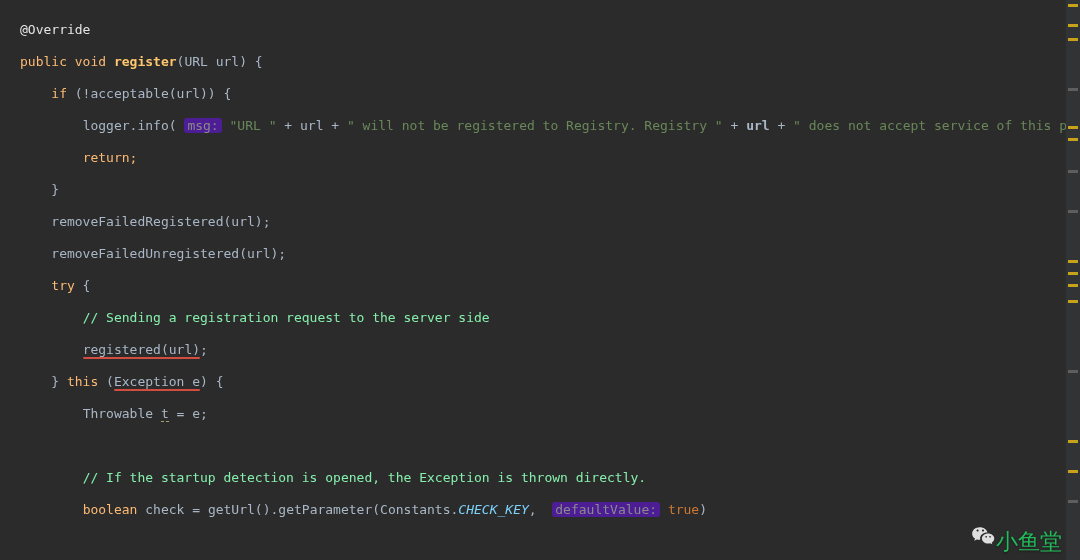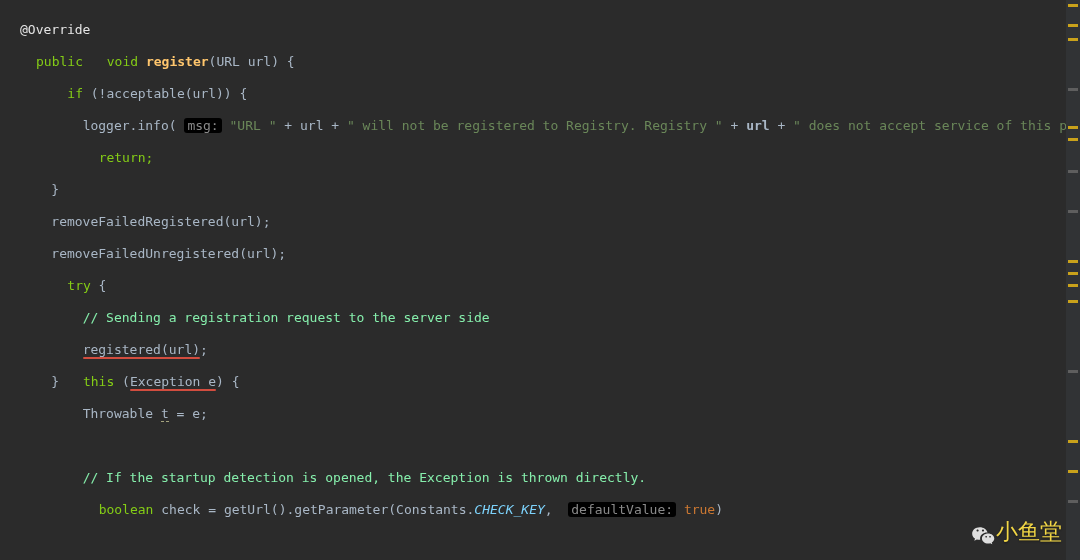--- a/index.html
+++ b/index.html
@@ -13,50 +13,50 @@
   }
   .editor {
     position: relative;
     width: 100%; height: 100%;
     padding: 6px 0 6px 20px;
     white-space: pre;
     overflow: hidden;
   }
   .line { height: 16px; }
   .c-ann { color: #e5e5e5; }
-  .c-kw  { color: #84cc16; margin-left: 16px; }
+  .c-kw  { color: #fdba74; }
   .c-fn  { color: #ffc66d; font-weight: bold; }
   .c-ty  { color: #a9b7c6; }
   .c-id  { color: #a9b7c6; }
   .c-str { color: #6a8759; }
   .c-com { color: #86efac; }
   .c-const { color: #7dd3fc; font-style: italic; }
-  .c-hintbg { background: #000000; color:#8a8a8a; border-radius:3px; padding:0 3px; }
+  .c-hintbg { background: #4c1d95; color:#8a8a8a; border-radius:3px; padding:0 3px; }
   .c-bool { color: #cc7832; margin-top: 32px; }
   .underline-red { position: relative; }
   .underline-red::after {
     content: ""; position: absolute; left:0; right:0; bottom:-2px;
     height:2px; background:#d24d3f; border-radius:1px;
   }
   .squiggle { border-bottom: 1.5px dashed #a4a27d; }
 
   
   .marker-rail {
     position: absolute; top:0; right:0; width:14px; height:100%;
     background: #313335;
   }
   .marker { position:absolute; right:2px; width:10px; height:3px; }
   .m-warn { background:#c9a21b; }
   .m-grey { background:#5e5e5e; }
 
   
   .watermark {
     position: absolute; right: 18px; bottom: 10px;
-    display: flex; align-items: flex-start; gap:0;
-    color:#fde047; font-family: "PingFang SC","Microsoft YaHei",sans-serif;
+    display: flex; align-items: flex-end; gap:0;
+    color:#22c55e; font-family: "PingFang SC","Microsoft YaHei",sans-serif;
     font-size: 22px;
     text-shadow: 0 1px 2px rgba(0,0,0,.5);
     opacity: .95;
   }
   .watermark svg { width:26px; height:26px; }
 </style>
 </head>
 <body>
 
 <div class="editor">

